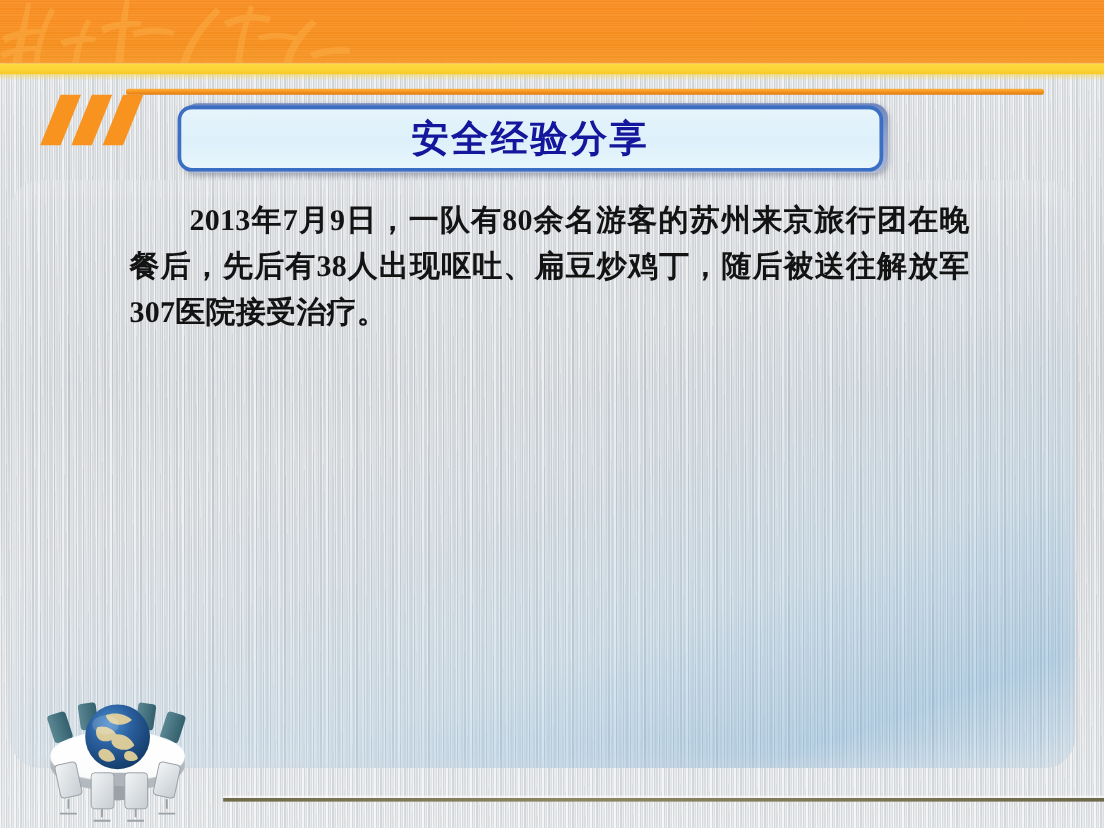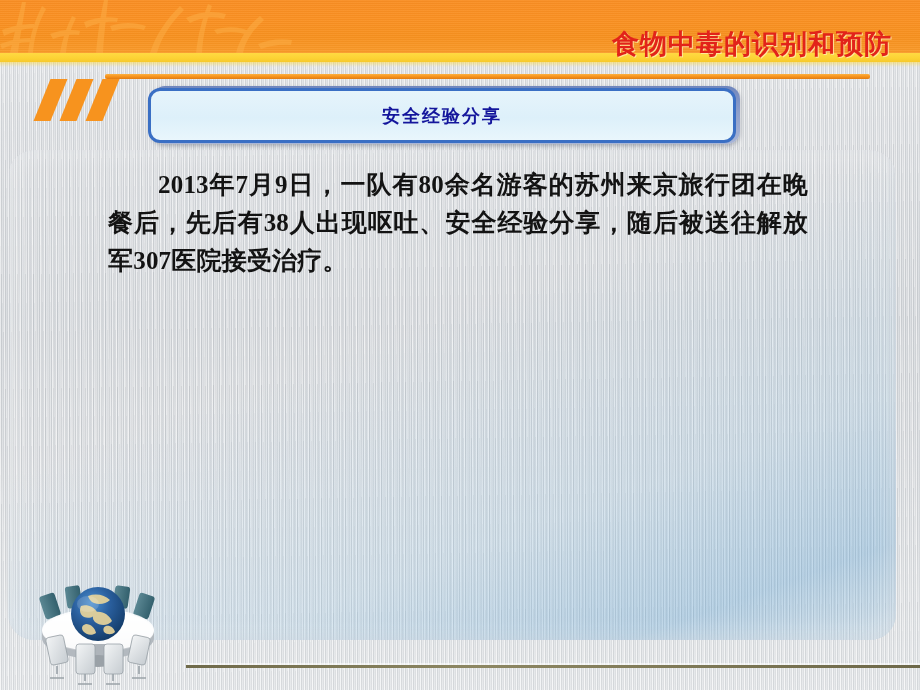--- a/index.html
+++ b/index.html
@@ -162,21 +162,21 @@
     border-radius: 12px;
     border: 3px solid #3a6fc4;
     background: linear-gradient(180deg, #e6f4fb 0%, #ddf0fa 55%, #e9f6fc 100%);
     box-sizing: border-box;
     display: flex;
     align-items: center;
     justify-content: center;
   }
   .banner-text {
     font-family: "Liberation Sans", "DejaVu Sans", sans-serif;
-    font-size: 18px;
+    font-size: 31px;
     font-weight: bold;
     color: #14169c;
     letter-spacing: 2px;
     white-space: nowrap;
   }
 
   
   .content-panel {
     position: absolute;
     left: 8px;
@@ -292,37 +292,36 @@
         <path d="M236 53 C240 38 248 26 260 16 L264 20 C253 30 246 40 243 53 Z"></path>
         <path d="M258 44 C268 40 280 38 292 40 L291 45 C280 44 269 46 261 49 Z"></path>
         <path d="M60 53 C62 40 66 28 72 16 L76 18 C70 30 67 41 66 53 Z"></path>
         <path d="M50 34 C60 30 70 29 80 31 L79 35 C70 34 61 36 53 39 Z"></path>
       </g>
     </svg>
   </div>
   <div class="yellow-band"></div>
   <div class="yellow-fade"></div>
 
-  <div class="header-title">食物中毒的识别和预防</div>
 
   <div class="orange-rule"></div>
 
   <div class="slashes">
     <i></i>
     <i></i>
     <i></i>
   </div>
 
   <div class="banner-shadow"></div>
   <div class="banner">
     <span class="banner-text">安全经验分享</span>
   </div>
 
   <div class="body-text">
-    <p class="para">2013年7月9日，一队有80余名游客的苏州来京旅行团在晚餐后，先后有38人出现呕吐、安全经验分享，随后被送往解放军307医院接受治疗。</p>
+    <p class="para">2013年7月9日，一队有80余名游客的苏州来京旅行团在晚餐后，先后有38人出现呕吐、扁豆炒鸡丁，随后被送往解放军307医院接受治疗。</p>
   </div>
 
   <svg class="globe-graphic" viewBox="0 0 190 112">
     <defs>
       <radialGradient id="globeGrad" cx="38%" cy="30%" r="75%">
         <stop offset="0%" stop-color="#4b8fd0"></stop>
         <stop offset="45%" stop-color="#2a5f9e"></stop>
         <stop offset="100%" stop-color="#123a66"></stop>
       </radialGradient>
       <linearGradient id="tableGrad" x1="0" y1="0" x2="0" y2="1">

